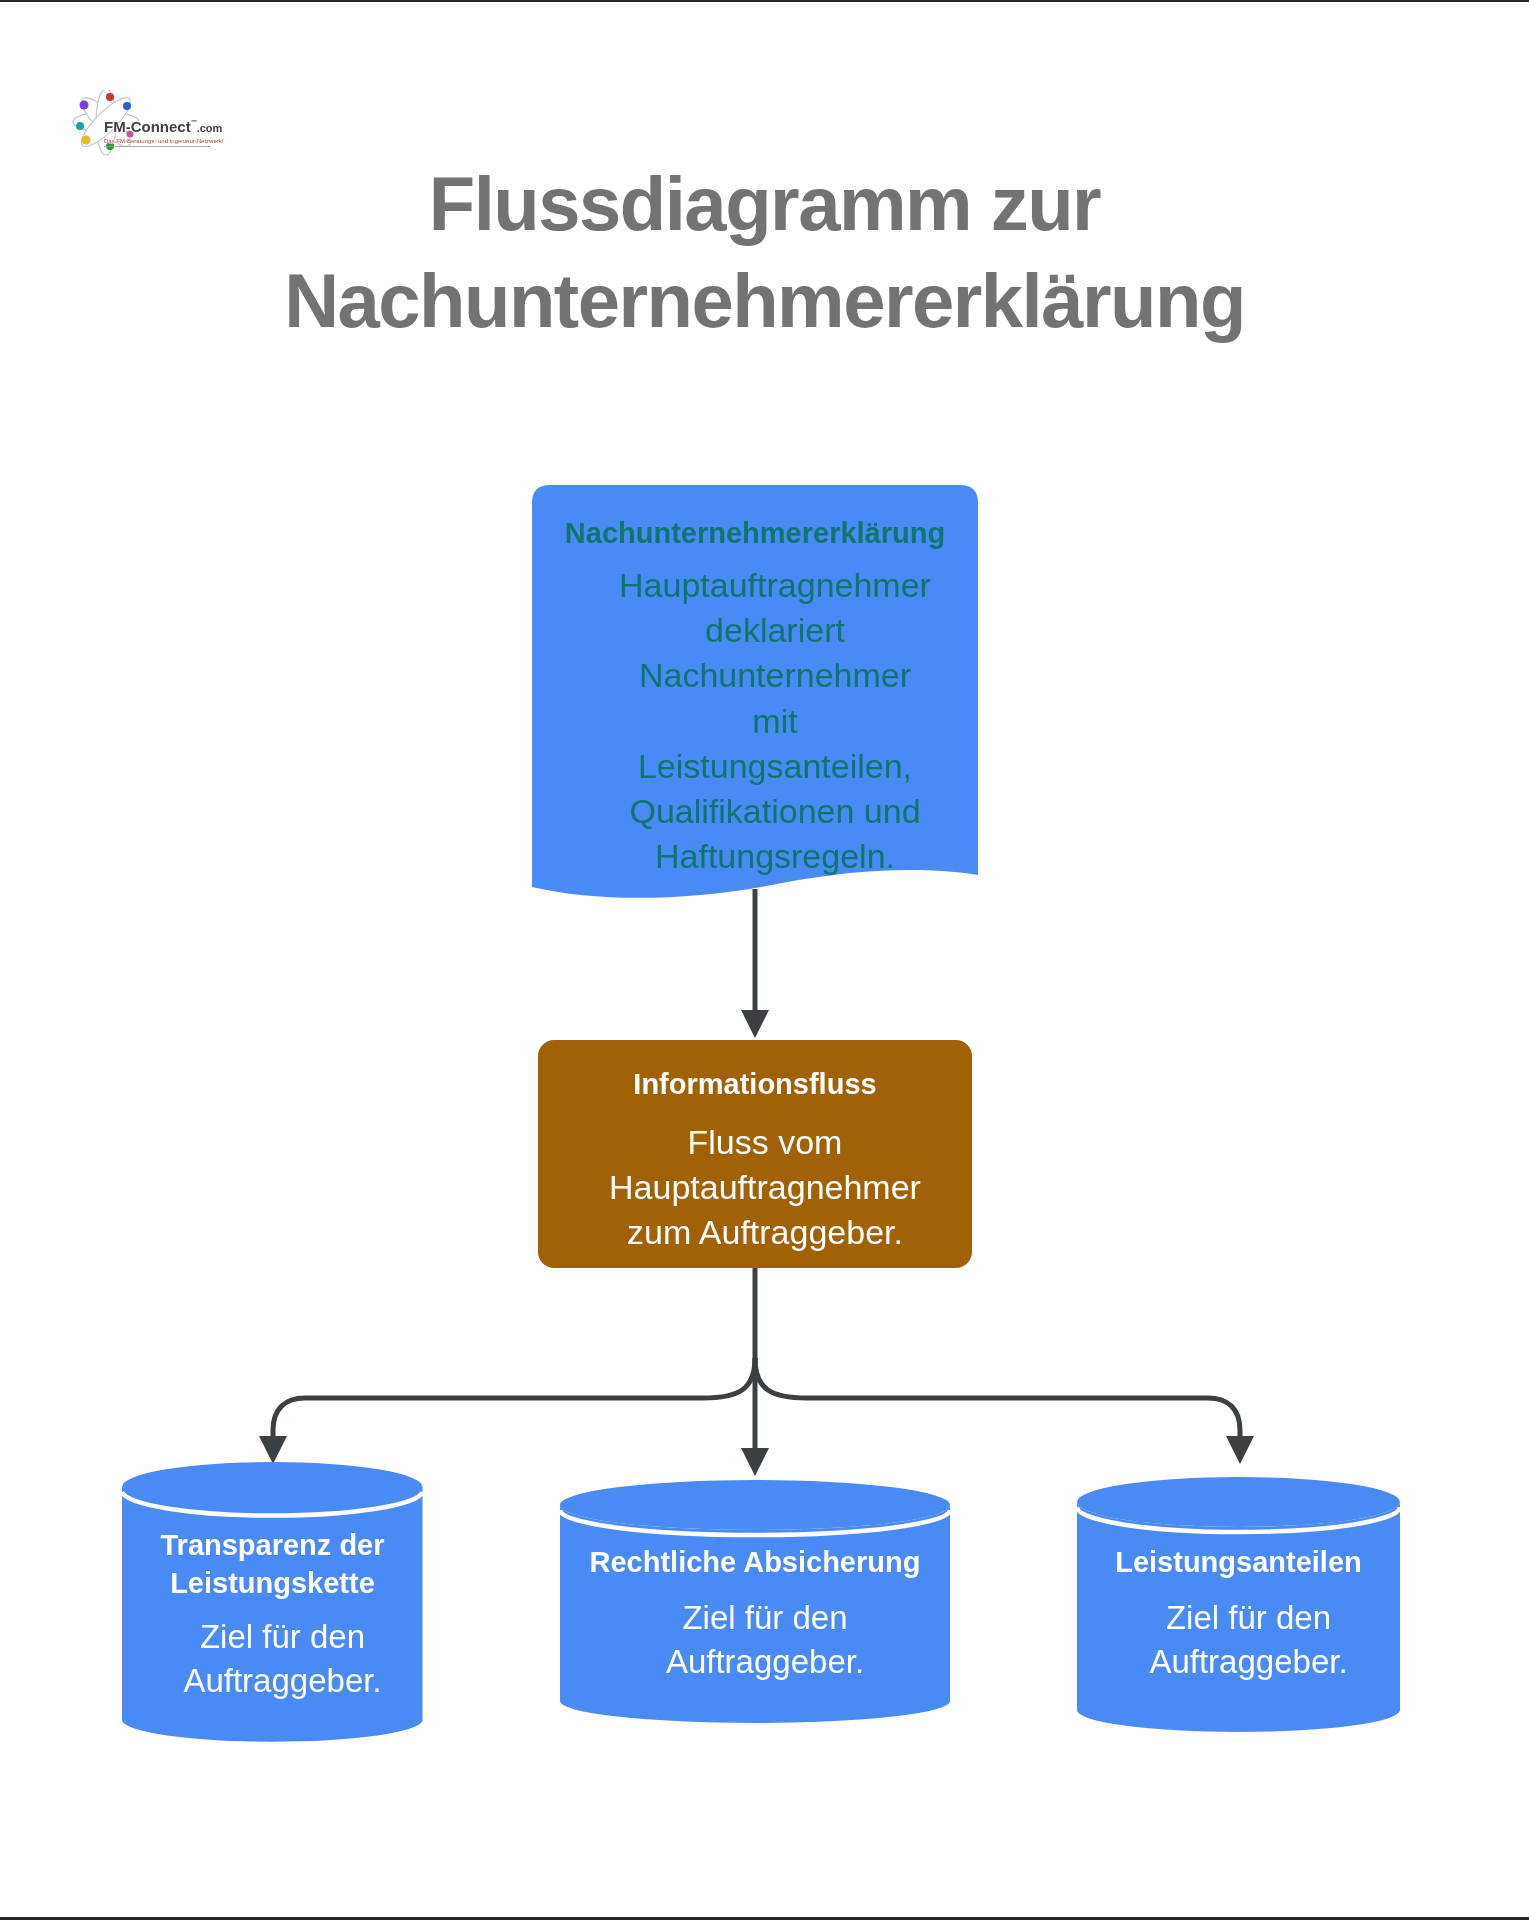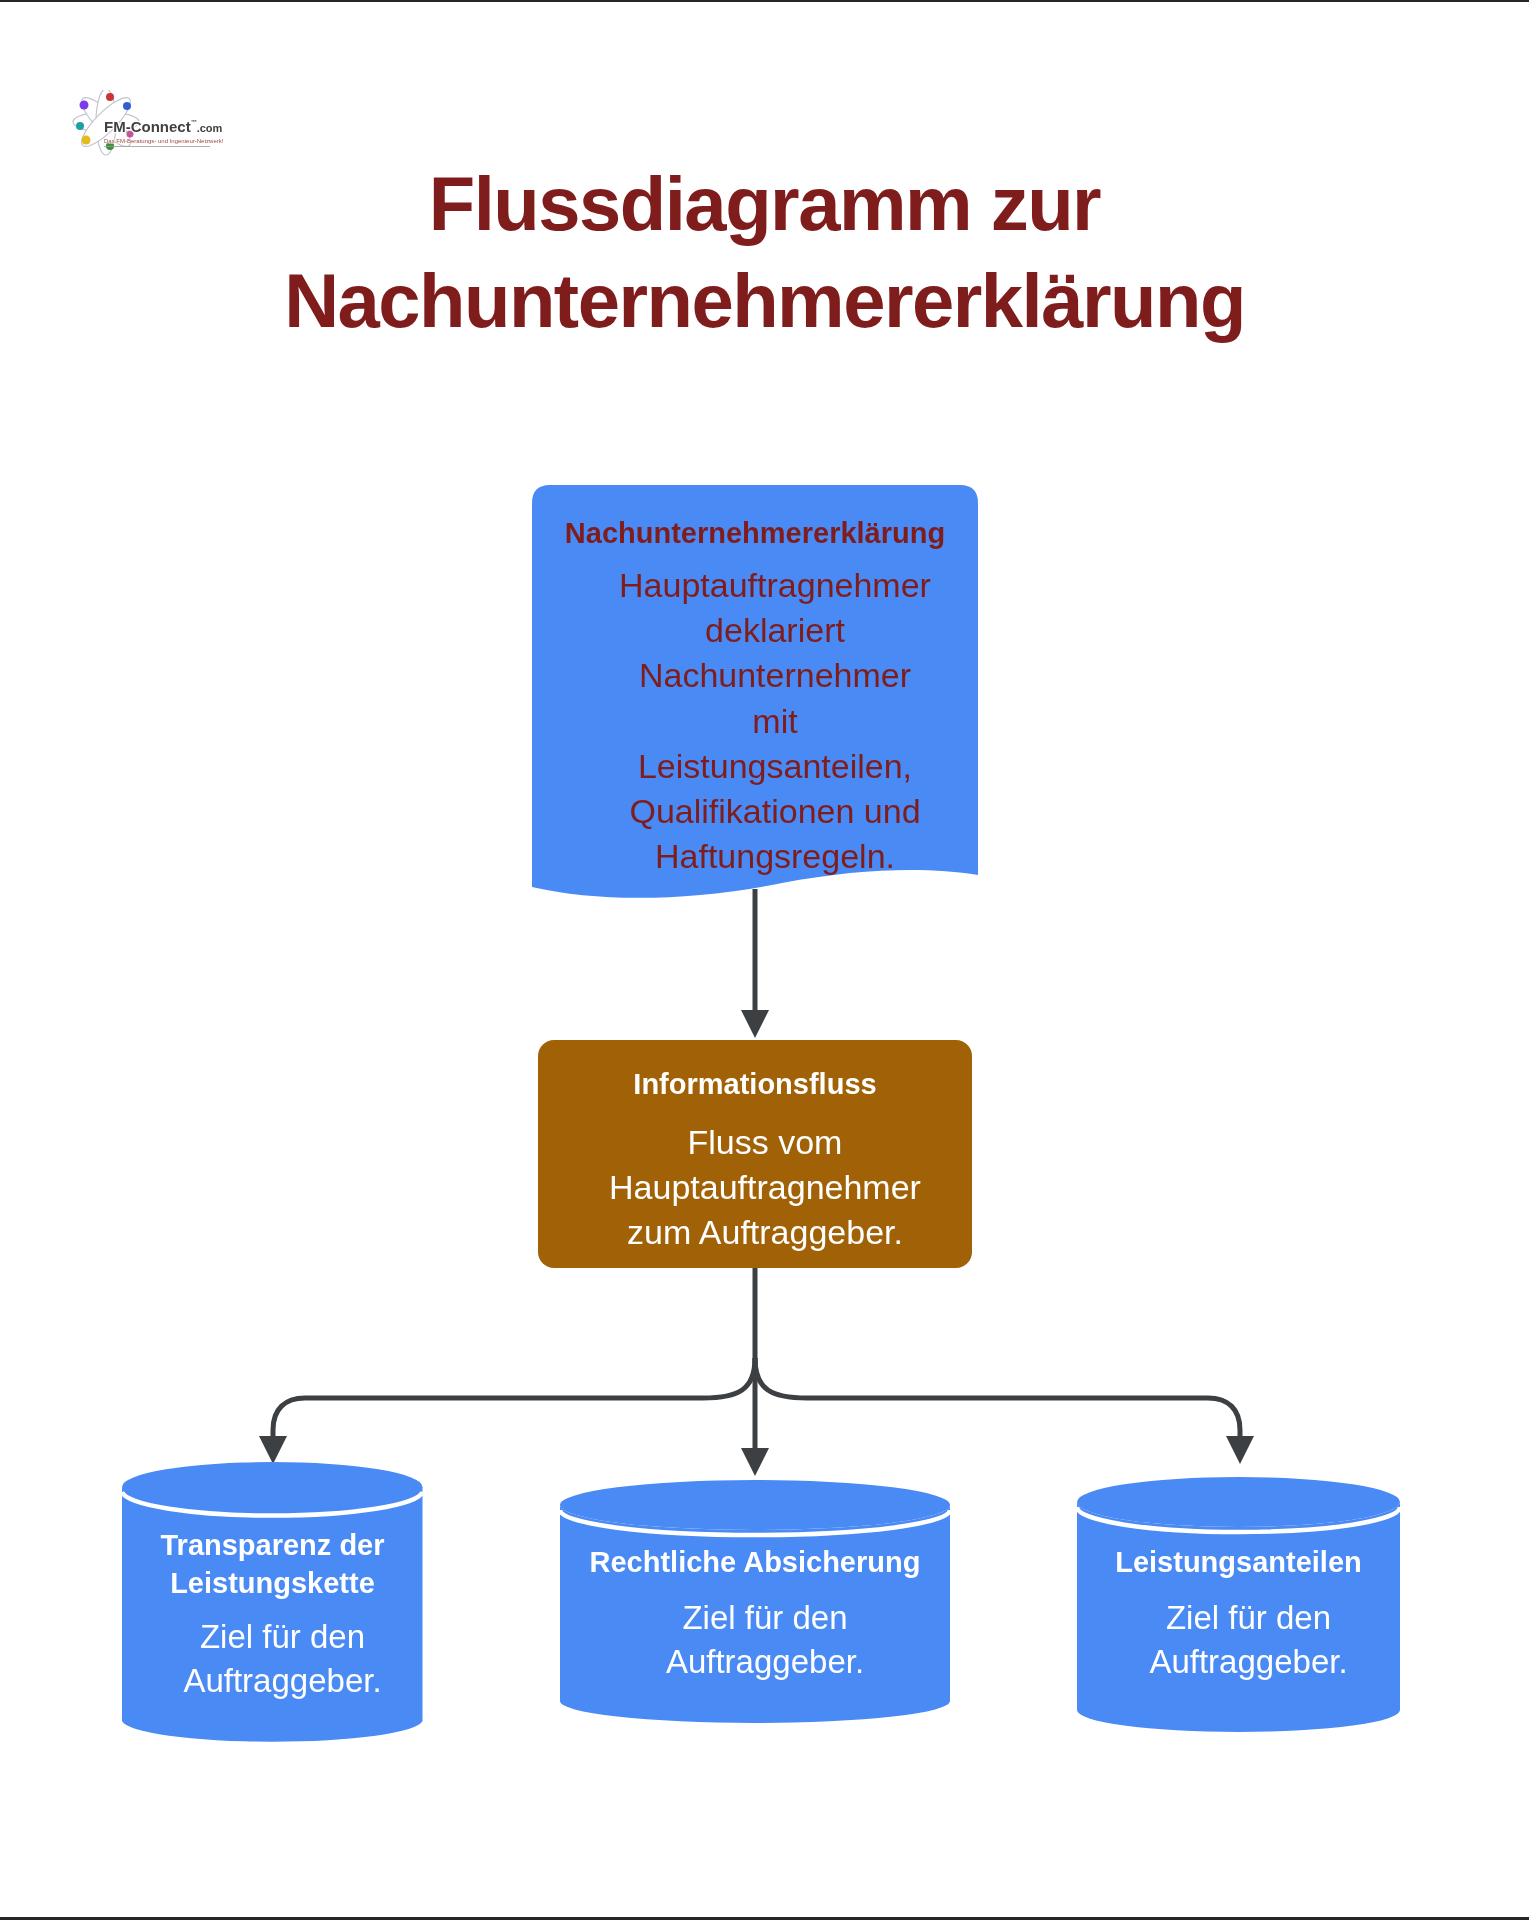--- a/index.html
+++ b/index.html
@@ -12,31 +12,31 @@
   }
   .edge-line{position:absolute;left:0;width:100%;background:#262626;}
   .edge-top{top:0;height:2px;}
   .edge-bottom{bottom:0;height:3px;}
 
   
   .page-title-wrap{position:absolute;top:156px;left:0;width:100%;text-align:center;}
   .page-title{
     width:1160px;margin:0 auto;
     font-size:76px;font-weight:700;line-height:1.27;
-    letter-spacing:-1.5px;color:#7f1d1d;
+    letter-spacing:-1.5px;color:#737373;
   }
 
   
   .connector-layer{position:absolute;left:0;top:0;pointer-events:none;}
   .conn-stroke{fill:none;stroke:#3d4043;stroke-width:5;}
   .conn-head{fill:#3d4043;stroke:none;}
 
   
   .node-shape{position:absolute;}
-  .node-text{position:absolute;color:#7f1d1d;text-align:center;}
+  .node-text{position:absolute;color:#0f766e;text-align:center;}
   .node-title{font-size:29px;font-weight:700;white-space:pre-line;line-height:1.3;}
   .node-body{font-size:34px;font-weight:400;white-space:pre-line;line-height:1.33;padding-left:20px;}
 
   .doc-title{position:absolute;top:30px;left:0;width:100%;}
   .doc-body{position:absolute;top:78px;left:0;width:100%;}
 
   .process-box{
     position:absolute;left:538px;top:1040px;width:434px;height:228px;
     background:#a16207;border-radius:16px;color:#fff;text-align:center;
   }

